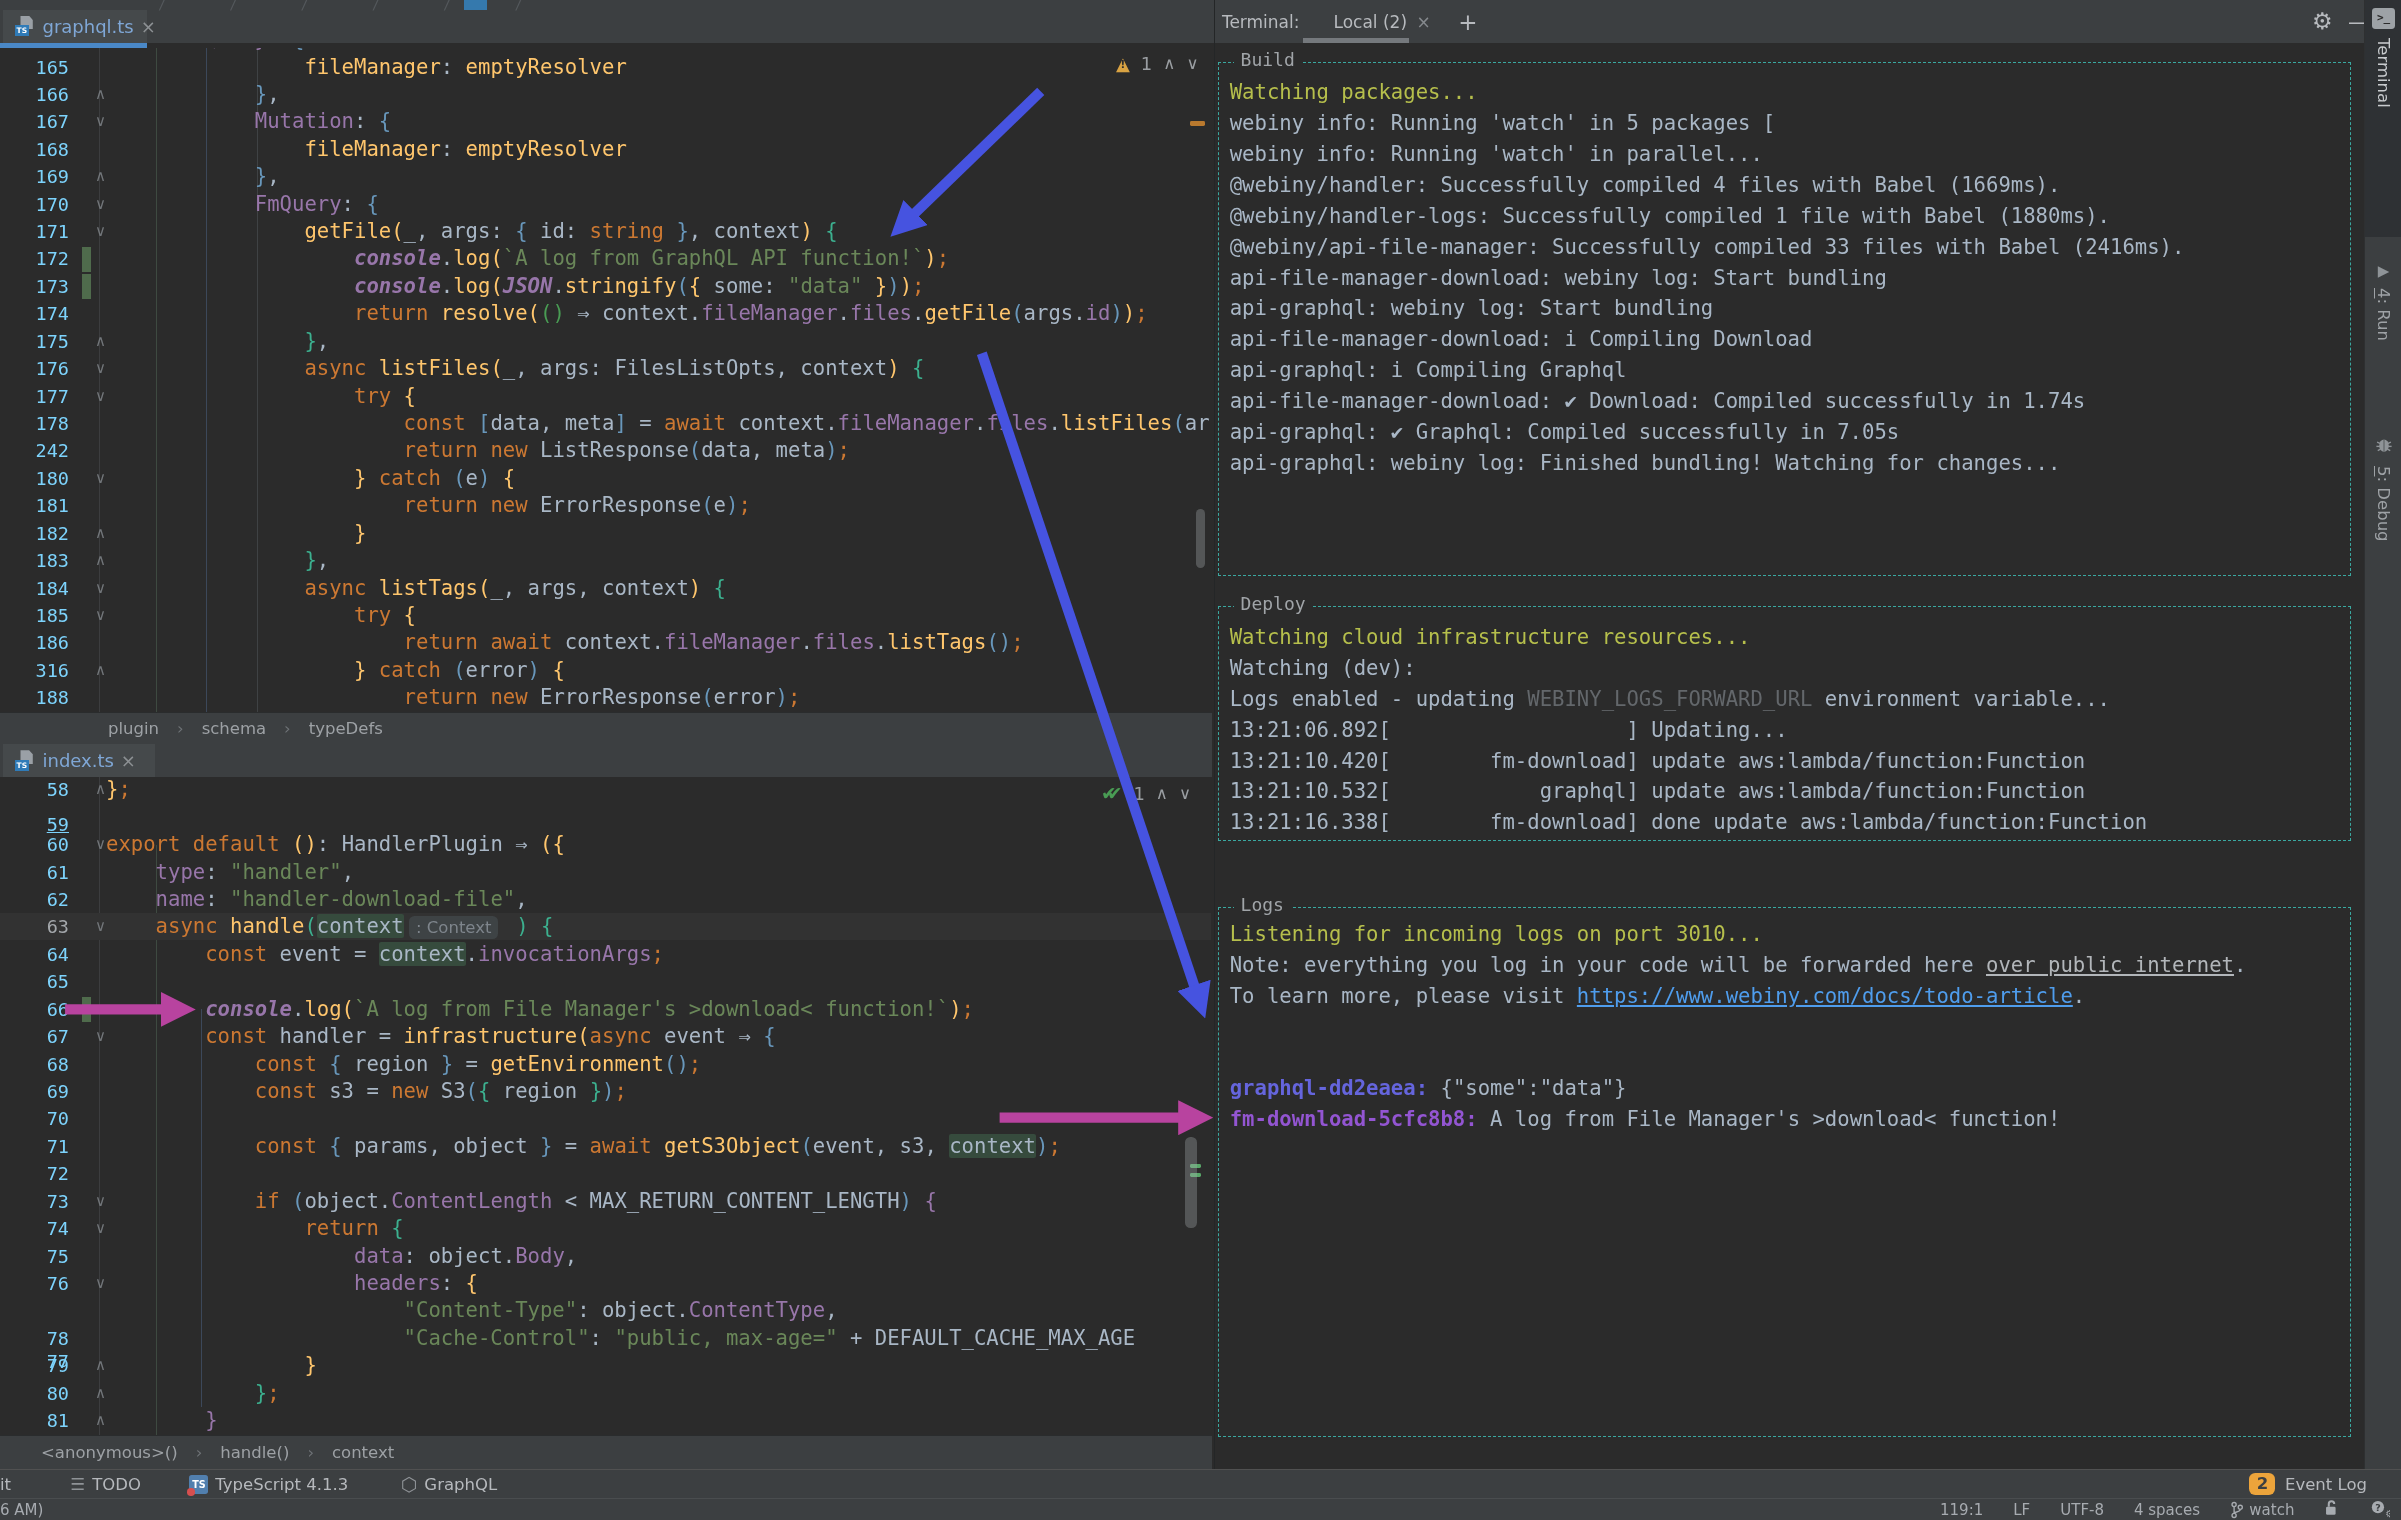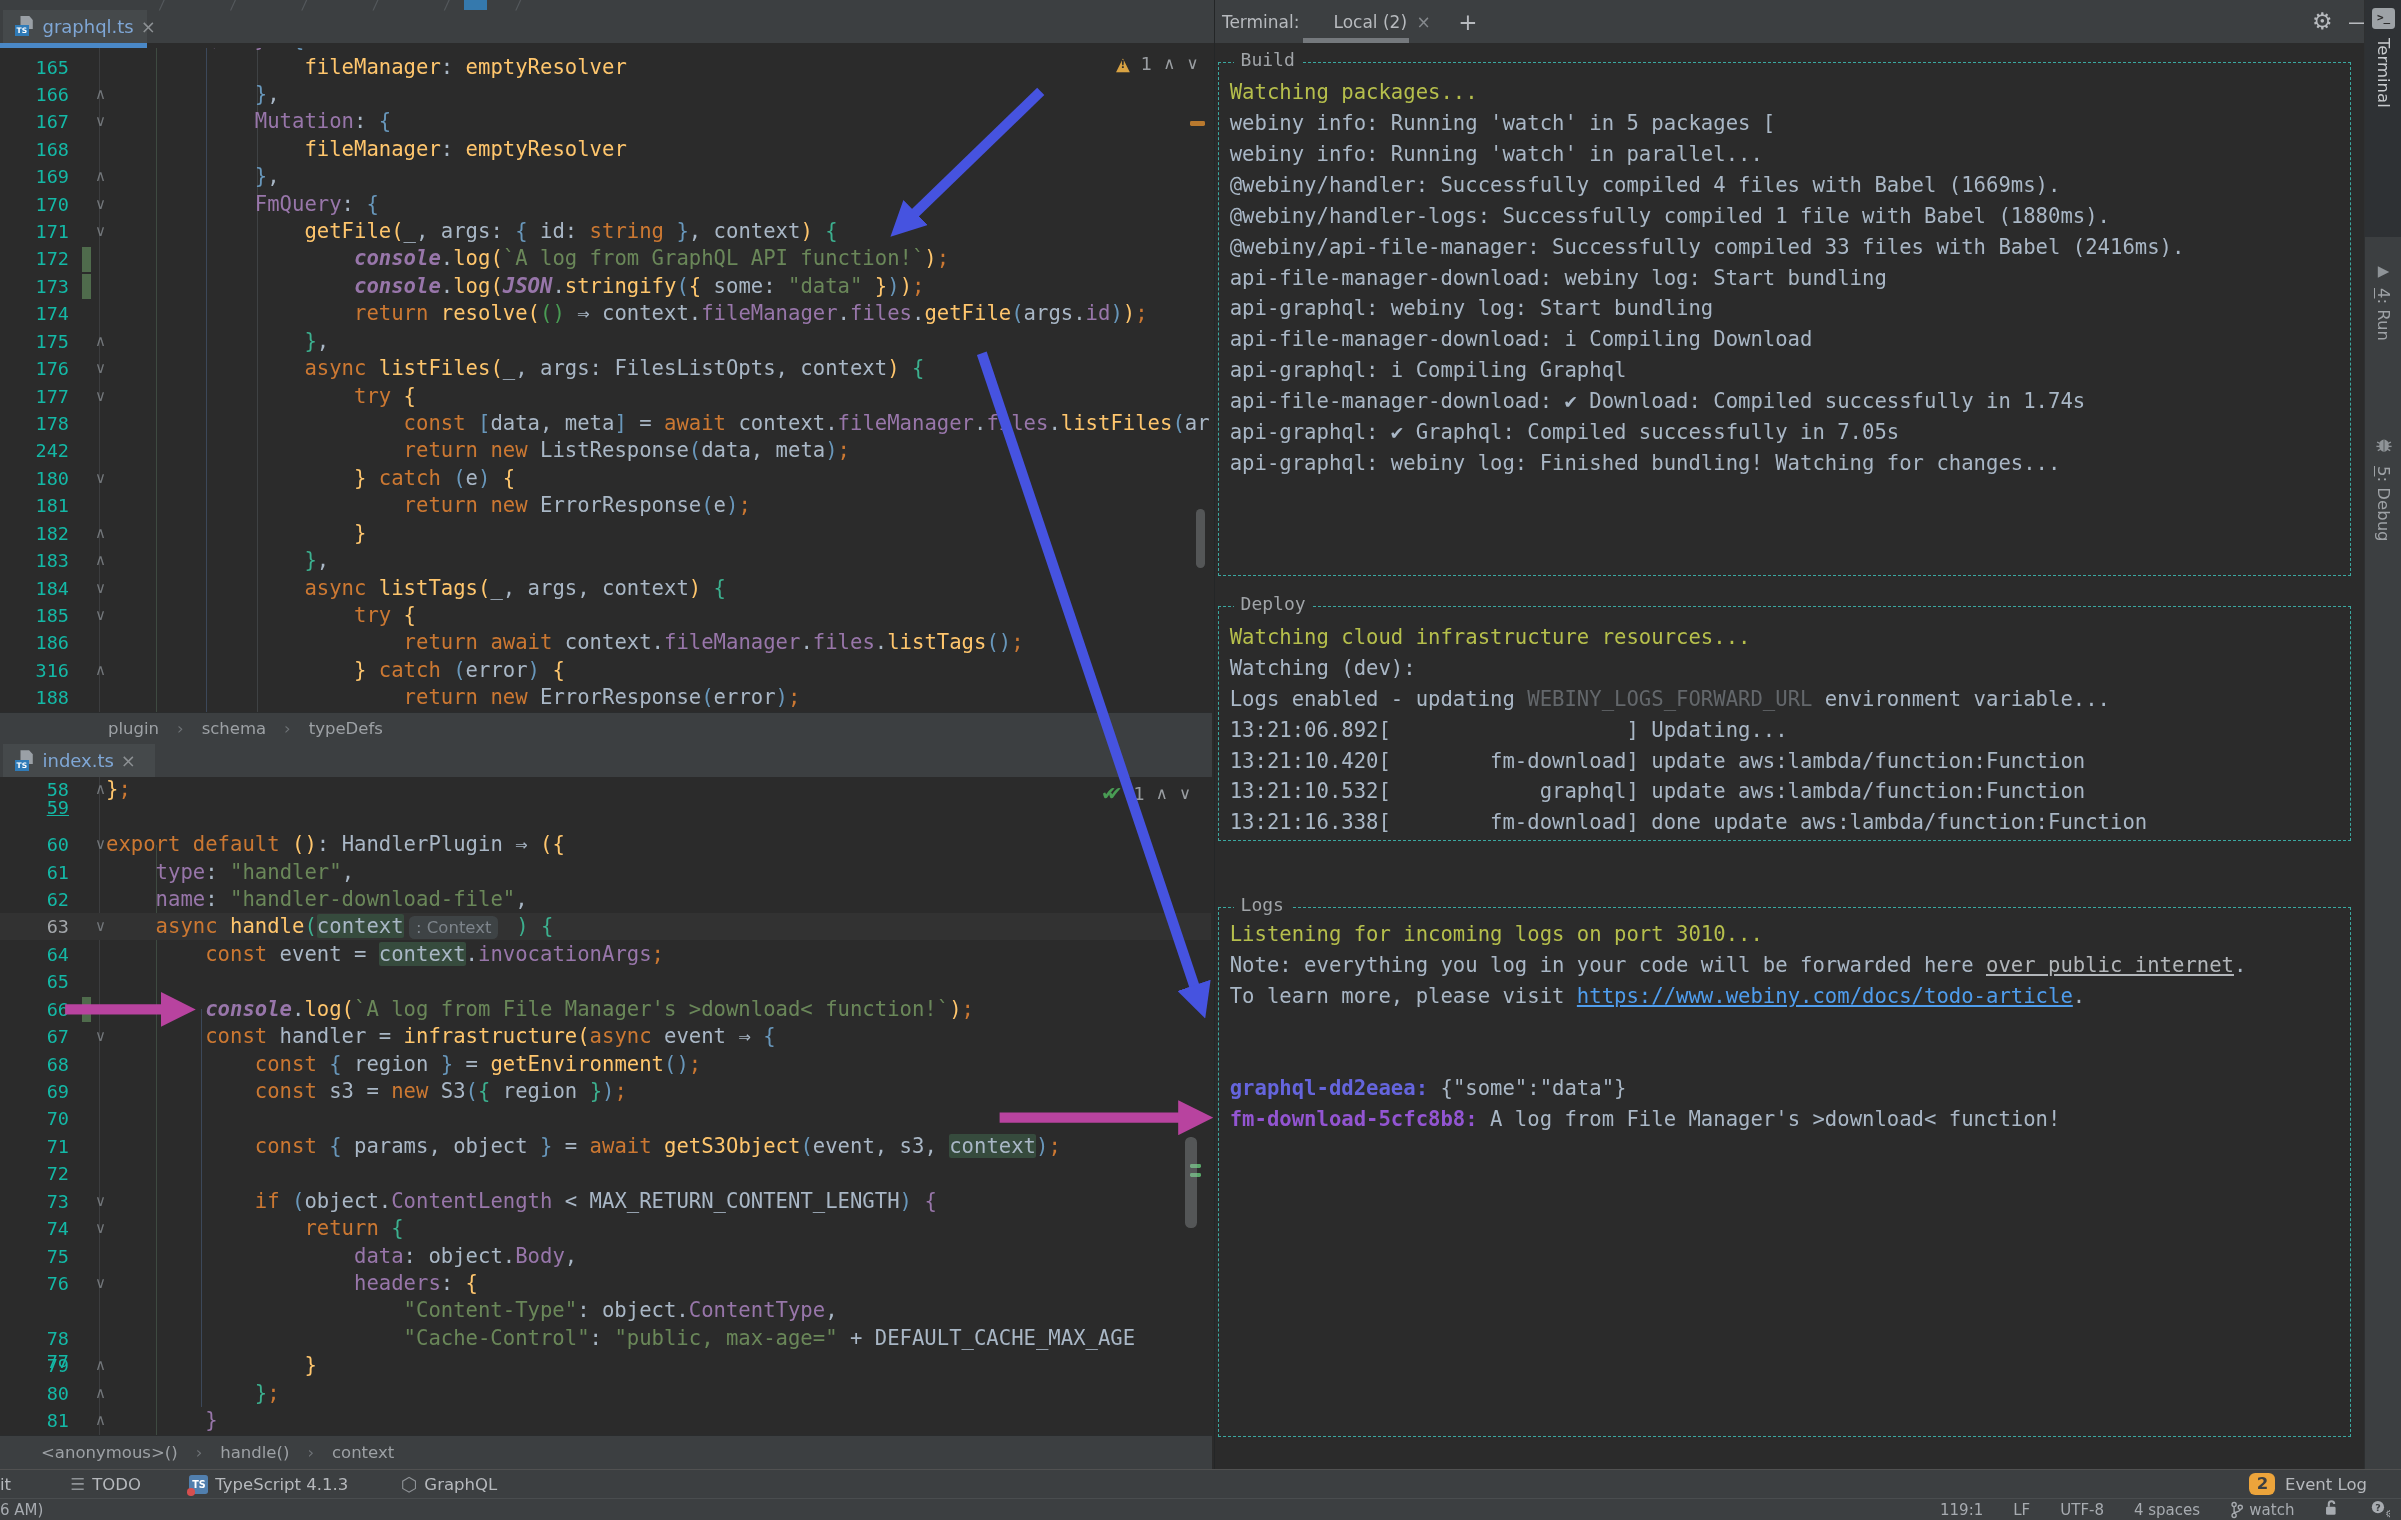--- a/index.html
+++ b/index.html
@@ -14,21 +14,21 @@
   .ed-tab .lbl { color:#7fa7d6; font-size:18px; }
   .ed-tab .x { color:#8c9093; font-size:18px; }
   .tab-underline { left:0; top:43px; width:147px; height:5.5px; background:#4a88c7; }
   .ts-icon { position:relative; width:20.6px; height:20.6px; flex:0 0 20.6px; }
   .ts-icon .pg { position:absolute; left:5.5px; top:0; width:12.3px; height:13.7px; background:#9aa0a6; clip-path:polygon(0 0,70% 0,100% 30%,100% 100%,0 100%); }
   .ts-icon .bx { position:absolute; left:0; bottom:0; width:13.7px; height:11px; background:#2f7bb8; color:#fff;
                  font:bold 7.5px/11px "DejaVu Sans",sans-serif; text-align:center; }
   
   .editor { background:#2b2b2b; overflow:hidden; }
   .caret-row { position:absolute; left:0; width:1211px; height:27.4px; background:#323232; }
-  .lnum { position:absolute; left:0; width:69px; text-align:right; color:#14b8a6;
+  .lnum { position:absolute; left:0; width:69px; text-align:right; color:#7dd3fc;
           font:18.5px/27.4px "DejaVu Sans Mono", monospace; }
   .lnum.cur { color:#a4a8ac; }
   .fold { position:absolute; left:91px; width:19px; text-align:center; color:#72767a;
           font:15px/27.4px "DejaVu Sans", sans-serif; cursor:pointer; }
   .chg { position:absolute; left:82px; width:9px; background:#4f6b4c; }
   .code { position:absolute; left:106px; white-space:pre; font:20.6px/27.4px "DejaVu Sans Mono", monospace; color:#a9b7c6; }
   .guide { position:absolute; width:1.4px; }
   .gut-line { position:absolute; left:99px; width:0.7px; background:#4a4d50; opacity:.55; }
   .tk-def{color:#a9b7c6} .tk-kw{color:#cc7832} .tk-fn{color:#ffc66d} .tk-prop{color:#9876aa}
   .tk-str{color:#6a8759} .tk-ital{color:#9876aa;font-weight:bold;font-style:italic}
@@ -205,21 +205,21 @@
   </div>
 </div>
 
 <div class="abs editor" id="editor2" style="left:0;top:777px;width:1211px;height:658px;">
     <div class="guide" style="left: 156px; top: 68px; height: 590px; background: rgb(62, 74, 65);"></div>
     <div class="guide" style="left: 201px; top: 232px; height: 398px; background: rgb(60, 72, 90);"></div>
     <div class="gut-line" style="top: 0px; height: 100%;"></div>
     <div class="lnum" style="top: -0.7px;">58</div>
     <div class="fold" style="top: -0.7px;">∧</div>
     <div class="code" style="top: -0.7px;"><span class="tk-brY">}</span><span class="tk-kw">;</span></div>
-    <div class="lnum" style="top: 17px; text-decoration: underline;">59</div>
+    <div class="lnum" style="top: 34px; text-decoration: underline;">59</div>
     <div class="code" style="top: 27px;"></div>
     <div class="lnum" style="top: 54px;">60</div>
     <div class="fold" style="top: 54px;">∨</div>
     <div class="code" style="top: 54px;"><span class="tk-kw">export</span><span class="tk-def"> </span><span class="tk-kw">default</span><span class="tk-def"> </span><span class="tk-brY">()</span><span class="tk-def">: HandlerPlugin ⇒ </span><span class="tk-brY">({</span></div>
     <div class="lnum" style="top: 82px;">61</div>
     <div class="code" style="top: 82px;"><span class="tk-def">    </span><span class="tk-prop">type</span><span class="tk-def">: </span><span class="tk-str">"handler"</span><span class="tk-def">,</span></div>
     <div class="lnum" style="top: 109px;">62</div>
     <div class="code" style="top: 109px;"><span class="tk-def">    </span><span class="tk-prop">name</span><span class="tk-def">: </span><span class="tk-str">"handler-download-file"</span><span class="tk-def">,</span></div>
     <div class="caret-row" style="top: 136px;"></div>
     <div class="lnum cur" style="top: 136px;">63</div>

